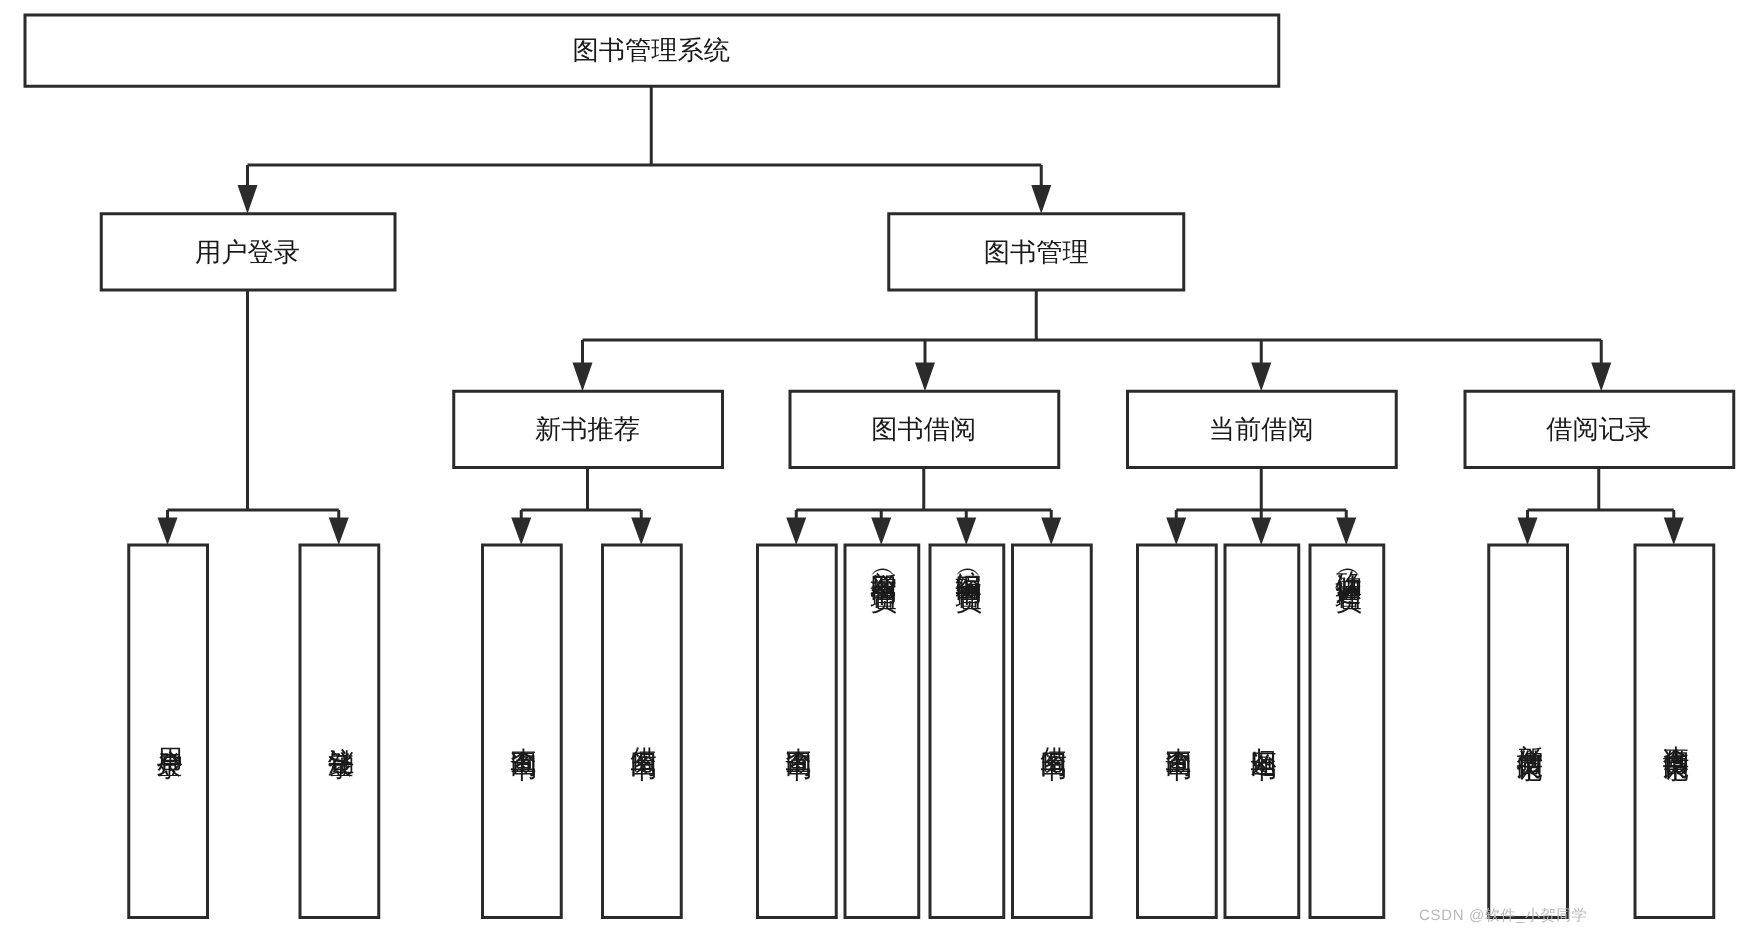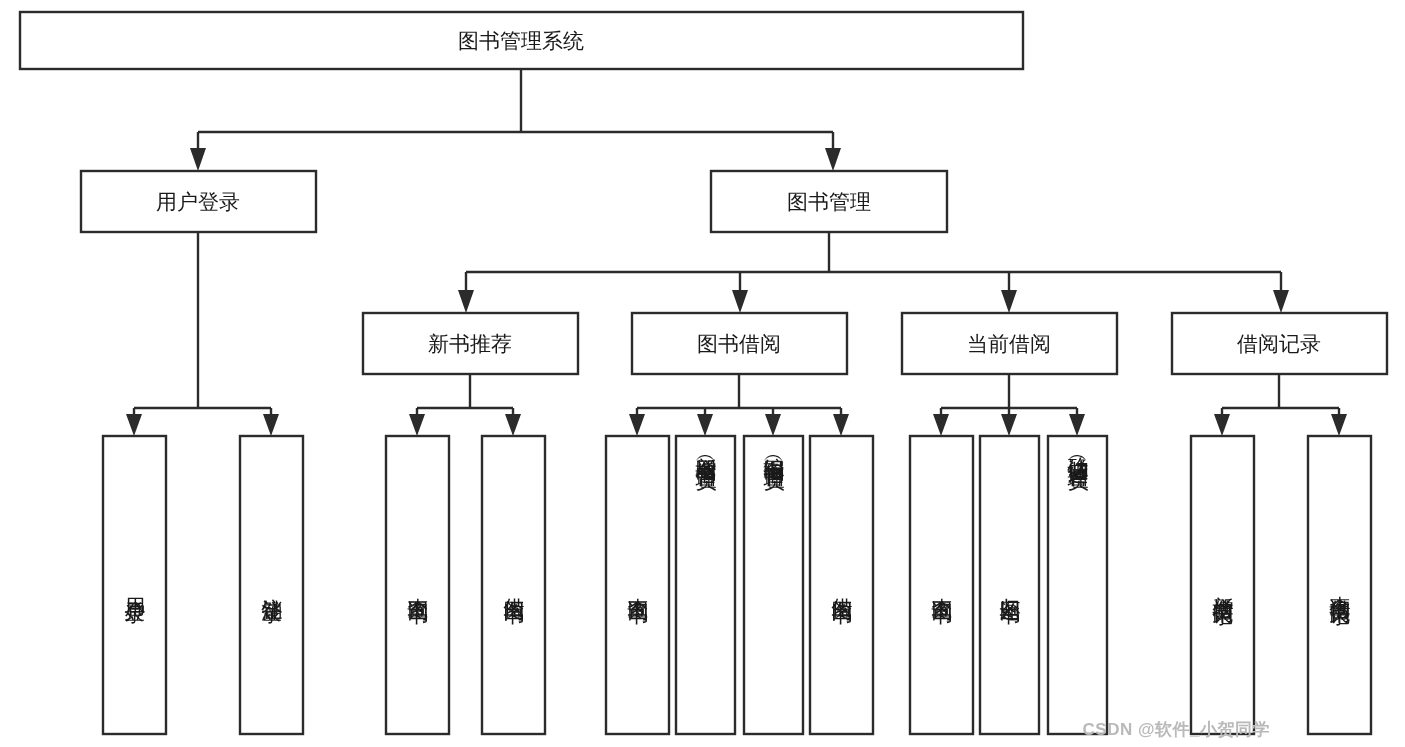--- a/index.html
+++ b/index.html
@@ -69,25 +69,24 @@
     line-height: 1.18;
     color: #1a1a1a;
     letter-spacing: 2px;
     white-space: nowrap;
   }
   #watermark {
     position: absolute;
     right: 8px;
     bottom: 6px;
     font-family: "Liberation Sans", "DejaVu Sans", sans-serif;
-    font-size: 17px;
+    font-size: 12px;
     color: #b9b9b9;
     white-space: nowrap;
     letter-spacing: 0.5px;
-    font-weight: bold;
   }
 </style>
 </head>
 <body>
 
 <div id="diagram-root">
 
   <svg id="tree-svg" viewBox="0 0 1405 747">
 
     <g>

